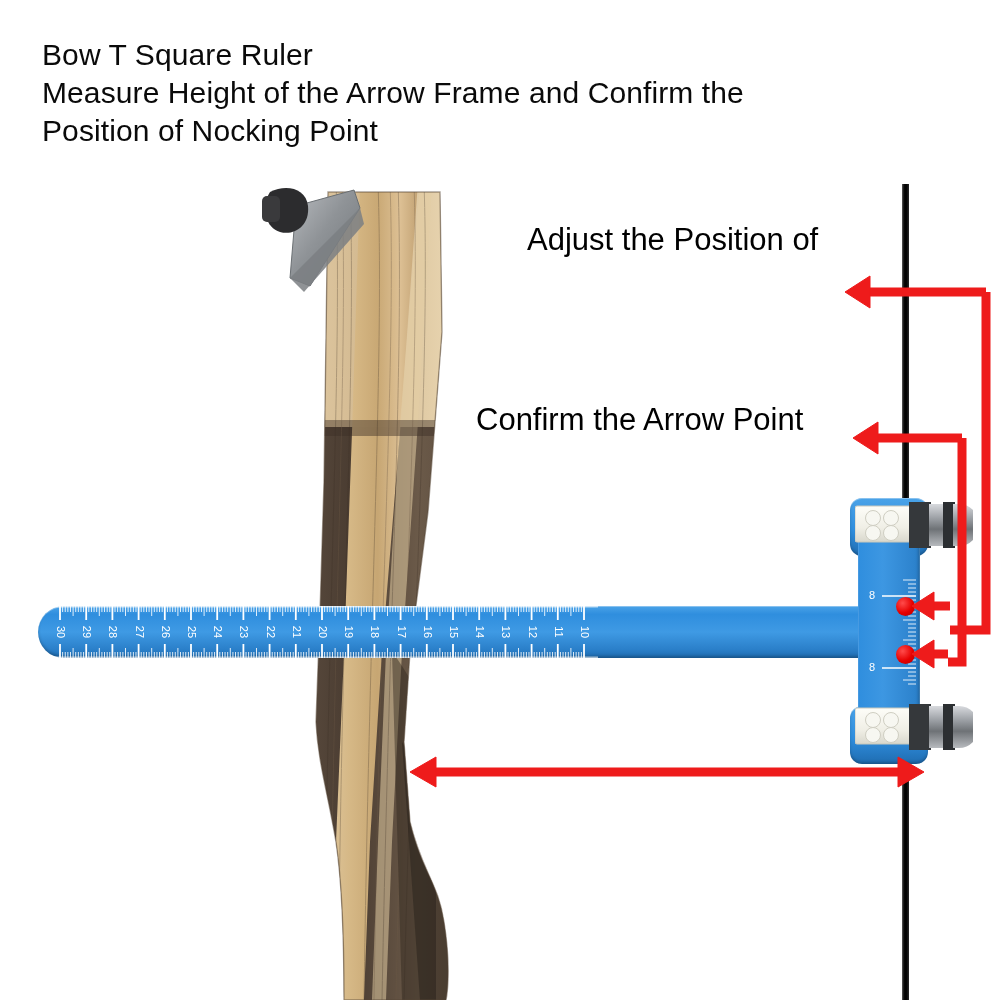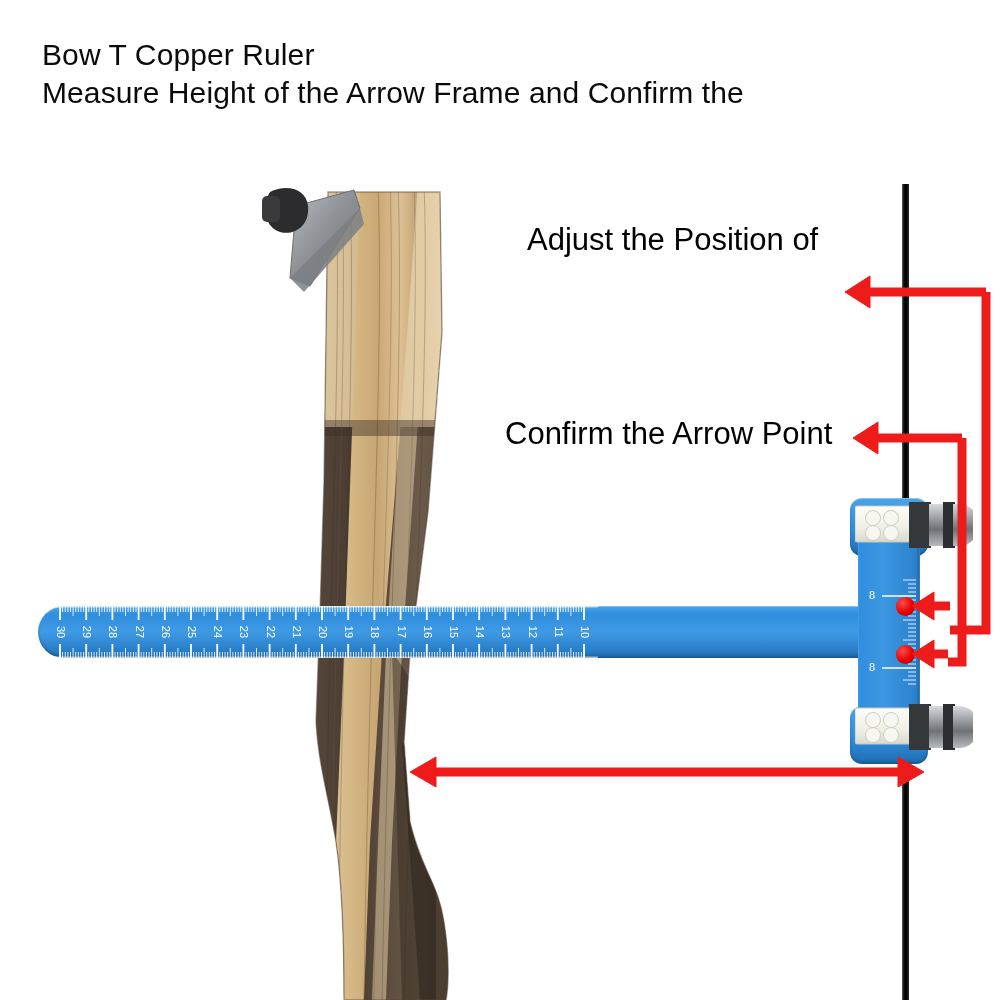--- a/index.html
+++ b/index.html
@@ -6,21 +6,21 @@
   body{width:1000px;height:1000px;overflow:hidden;font-family:"Liberation Sans",sans-serif;}
   #stage{position:relative;width:1000px;height:1000px;background:#ffffff;}
 
   
   .title-block{position:absolute;left:42px;top:36px;width:930px;color:#0a0a0a;}
   .title-line{font-size:30px;line-height:38px;letter-spacing:.1px;white-space:nowrap;font-weight:400;}
 
   
   .callout{position:absolute;color:#000000;font-size:31px;line-height:43px;white-space:nowrap;}
   #callout-copper{left:527px;top:218px;}
-  #callout-arrowpoint{left:505px;top:398px;margin-top:14px;}
+  #callout-arrowpoint{left:476px;top:398px;}
   #callout-string{left:443px;top:778px;font-size:34px;}
 
   
   #bow{position:absolute;left:232px;top:182px;width:300px;height:818px;}
   .bowsvg{position:absolute;left:0;top:0;}
 
   
   #bowstring{position:absolute;left:902px;top:184px;width:7px;height:816px;
     background:linear-gradient(90deg,#5d5d5d 0%,#0b0b0b 28%,#000 60%,#2a2a2a 100%);}
 
@@ -64,22 +64,23 @@
 
   
   #red-lines{position:absolute;left:0;top:0;width:1000px;height:1000px;pointer-events:none;}
 </style>
 </head>
 <body>
 
 <div id="stage">
 
   <div class="title-block">
-    <div class="title-line">Bow T Copper Ruler</div>
+    <div class="title-line">Bow T Square Ruler</div>
     <div class="title-line">Measure Height of the Arrow Frame and Confirm the</div>
+    <div class="title-line">Position of Nocking Point</div>
   </div>
 
   <div id="bow">
     <svg class="bowsvg" width="300" height="818" viewBox="0 0 300 818">
       <defs>
         <linearGradient id="woodDarkA" x1="0" y1="0" x2="1" y2="0">
           <stop offset="0%" stop-color="#7c6b59"></stop>
           <stop offset="18%" stop-color="#5d4e41"></stop>
           <stop offset="40%" stop-color="#4a3c31"></stop>
           <stop offset="62%" stop-color="#6b5a49"></stop>

